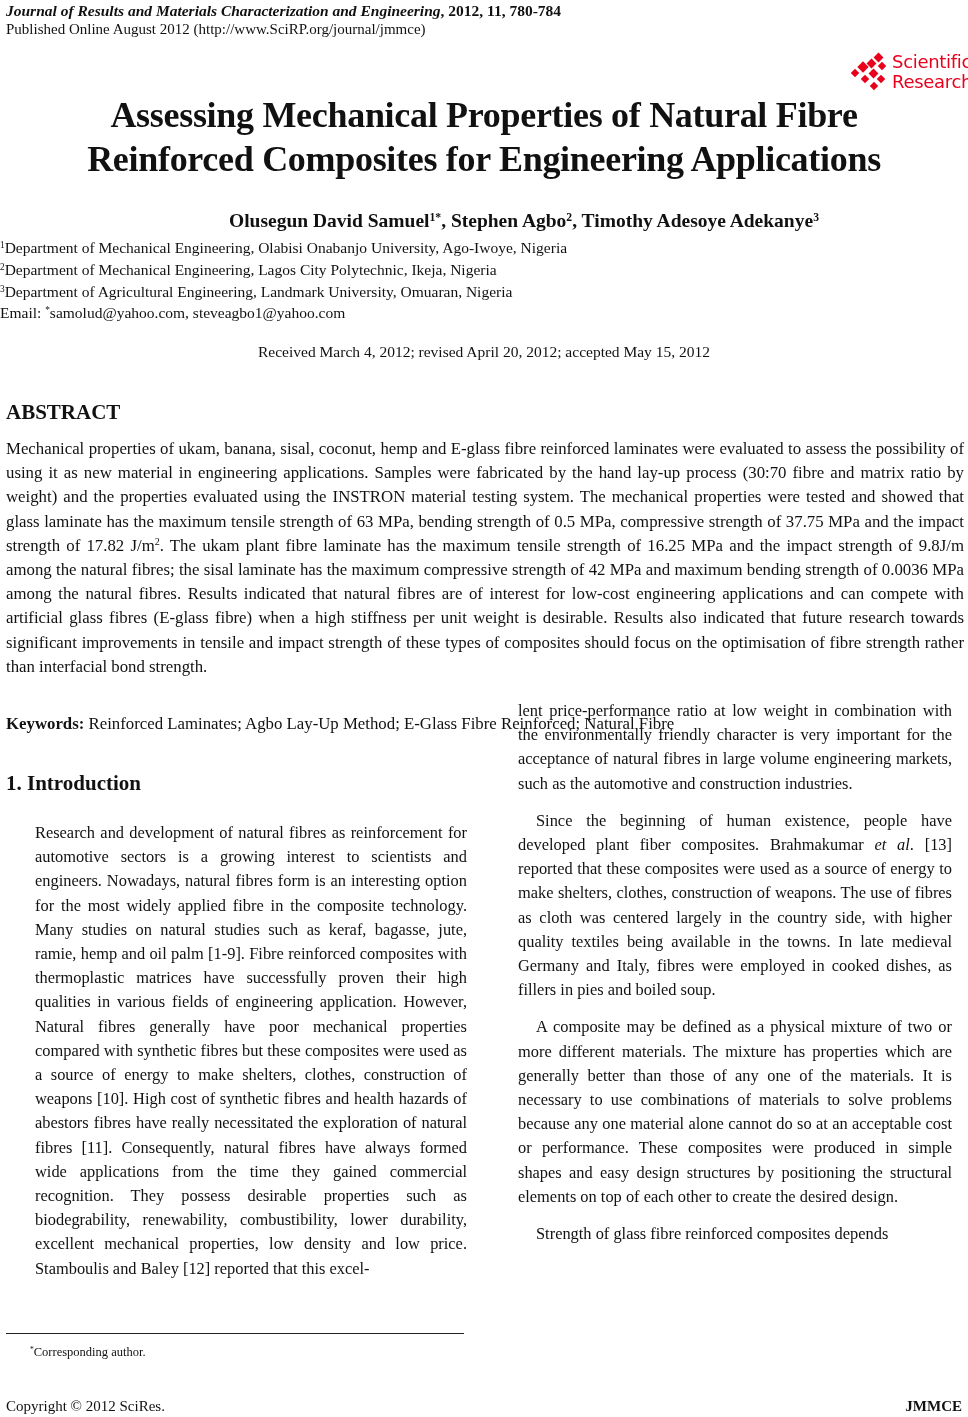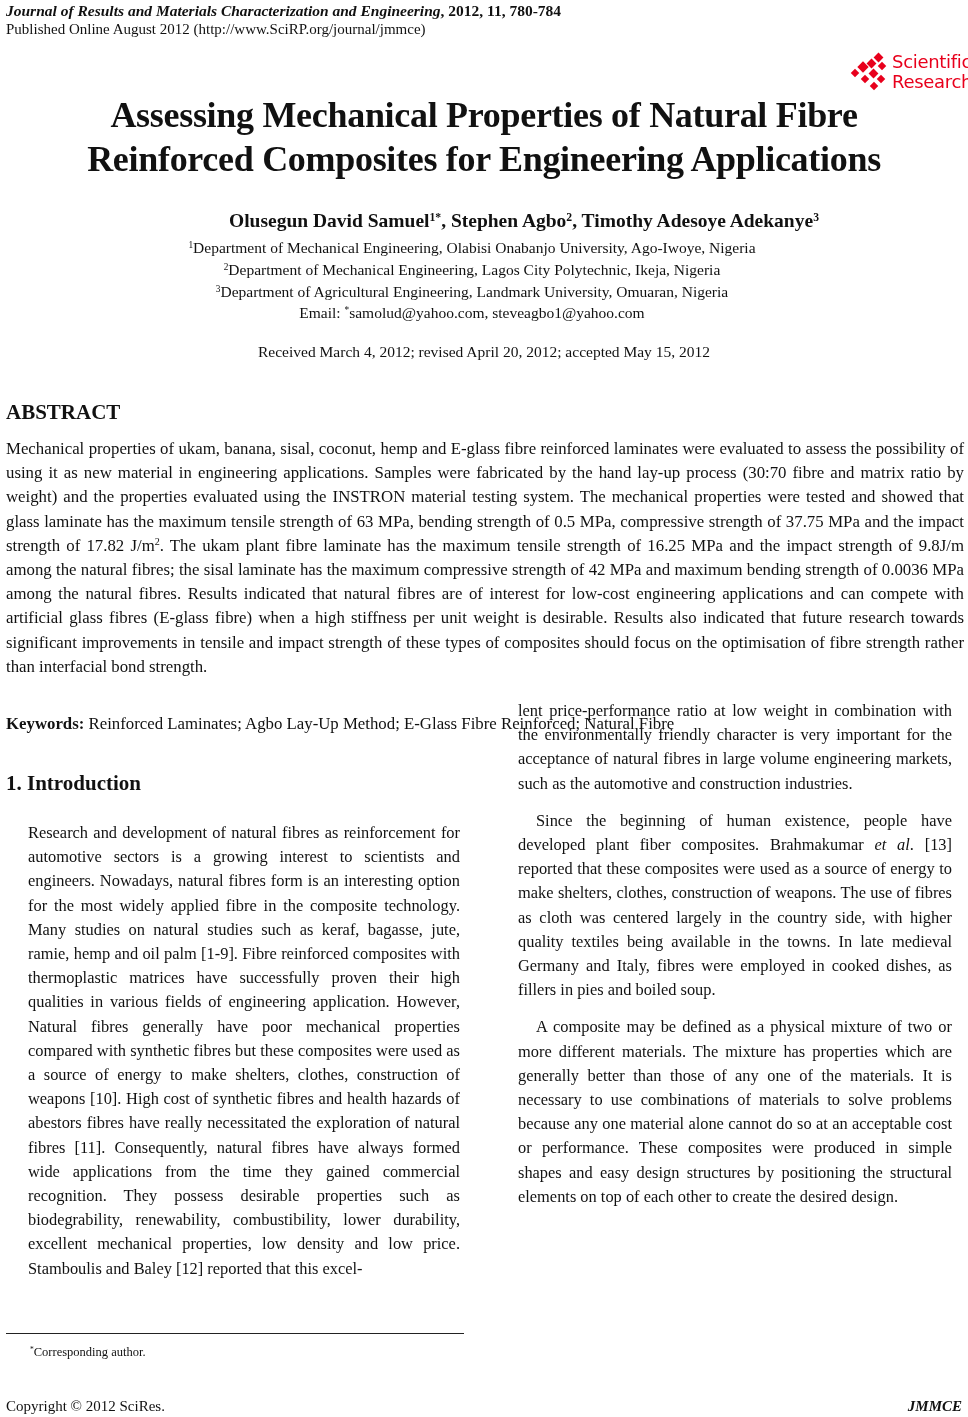--- a/index.html
+++ b/index.html
@@ -9,37 +9,37 @@
   }
   .abs { position: absolute; }
   .journal-line { left: 6px; top: 2px; font-size: 15.5px; font-style: italic; font-weight: bold; white-space: nowrap; }
   .journal-line .normal { font-style: normal; }
   .published-line { left: 6px; top: 21px; font-size: 15px; white-space: nowrap; }
   .logo { left: 848px; top: 8px; width: 120px; height: 42px; margin-top: 44px; }
   .logo-text { position: absolute; left: 44px; top: 0; font-family: "DejaVu Sans", "Liberation Sans", sans-serif; font-size: 18px; line-height: 20px; color: #e8001c; letter-spacing: -0.3px; }
   .logo svg { position: absolute; left: 0; top: 0; }
   .title { left: 0; width: 968px; top: 93px; text-align: center; font-weight: bold; font-size: 36px; line-height: 44px; letter-spacing: -0.3px; }
   .authors { left: 0; width: 968px; top: 210px; text-align: center; font-weight: bold; font-size: 19.5px; padding-left: 40px; }
-  .affil { left: 0; width: 944px; text-align: center; font-size: 15.5px; line-height: 21px; }
+  .affil { left: 0; width: 944px; font-size: 15.5px; line-height: 21px; }
   .received { left: 0; width: 968px; top: 343px; text-align: center; font-size: 15.5px; }
   sup { font-size: 0.6em; vertical-align: 0.55em; line-height: 0; }
   .abstract-head { left: 6px; top: 400px; font-weight: bold; font-size: 21px; }
   .abstract-body { left: 6px; width: 958px; top: 437px; font-size: 16.8px; line-height: 24.2px; text-align: justify; }
   .keywords { left: 6px; top: 714px; font-size: 16.8px; }
   .keywords b { font-weight: bold; }
   .col { width: 458px; font-size: 16.4px; line-height: 24.2px; text-align: justify; }
   .col p { margin: 13px; }
   .col p.indent { text-indent: 18px; }
-  .col-left { left: 15px; top: 808px; }
+  .col-left { left: 22px; top: 808px; }
   .col-right { left: 505px; top: 686px; width: 460px; }
   .section-head { left: 6px; top: 771px; font-weight: bold; font-size: 21px; }
   .footnote-rule { left: 6px; top: 1333px; width: 458px; height: 0; border-top: 1px solid #222; }
   .footnote { left: 6px; top: 1345px; font-size: 12.5px; margin-left: 24px; }
   .footer-left { left: 6px; top: 1398px; font-size: 15px; }
-  .footer-right { right: 6px; top: 1398px; font-size: 15px; font-weight: bold; font-style: italic; }
+  .footer-right { right: 6px; top: 1398px; font-size: 15px; font-weight: bold; }
 </style>
 </head>
 <body>
 
 <div class="abs journal-line"><span>Journal of Results and Materials Characterization and Engineering</span><span class="normal">, 2012, 11, 780-784</span></div>
 <div class="abs published-line">Published Online August 2012 (http://www.SciRP.org/journal/jmmce)</div>
 
 <div class="abs logo">
   <svg width="42" height="42" viewBox="0 0 42 42">
     <g fill="#e8001c">
@@ -83,19 +83,20 @@
 <div class="abs section-head">1. Introduction</div>
 
 <div class="abs col col-left">
   <p>Research and development of natural fibres as reinforcement for automotive sectors is a growing interest to scientists and engineers. Nowadays, natural fibres form is an interesting option for the most widely applied fibre in the composite technology. Many studies on natural studies such as keraf, bagasse, jute, ramie, hemp and oil palm [1-9]. Fibre reinforced composites with thermoplastic matrices have successfully proven their high qualities in various fields of engineering application. However, Natural fibres generally have poor mechanical properties compared with synthetic fibres but these composites were used as a source of energy to make shelters, clothes, construction of weapons [10]. High cost of synthetic fibres and health hazards of abestors fibres have really necessitated the exploration of natural fibres [11]. Consequently, natural fibres have always formed wide applications from the time they gained commercial recognition. They possess desirable properties such as biodegrability, renewability, combustibility, lower durability, excellent mechanical properties, low density and low price. Stamboulis and Baley [12] reported that this excel-</p>
 </div>
 
 <div class="abs col col-right">
   <p>lent price-performance ratio at low weight in combination with the environmentally friendly character is very important for the acceptance of natural fibres in large volume engineering markets, such as the automotive and construction industries.</p>
   <p class="indent"><span>Since the beginning of human existence, people have developed plant fiber composites. Brahmakumar </span><i>et al</i><span>. [13] reported that these composites were used as a source of energy to make shelters, clothes, construction of weapons. The use of fibres as cloth was centered largely in the country side, with higher quality textiles being available in the towns. In late medieval Germany and Italy, fibres were employed in cooked dishes, as fillers in pies and boiled soup.</span></p>
   <p class="indent">A composite may be defined as a physical mixture of two or more different materials. The mixture has properties which are generally better than those of any one of the materials. It is necessary to use combinations of materials to solve problems because any one material alone cannot do so at an acceptable cost or performance. These composites were produced in simple shapes and easy design structures by positioning the structural elements on top of each other to create the desired design.</p>
+  <p class="indent">Strength of glass fibre reinforced composites depends</p>
 </div>
 
 <div class="abs footnote-rule"></div>
 <div class="abs footnote"><sup>*</sup><span>Corresponding author.</span></div>
 
 <div class="abs footer-left">Copyright © 2012 SciRes.</div>
 <div class="abs footer-right">JMMCE</div>
 
 </body></html>

